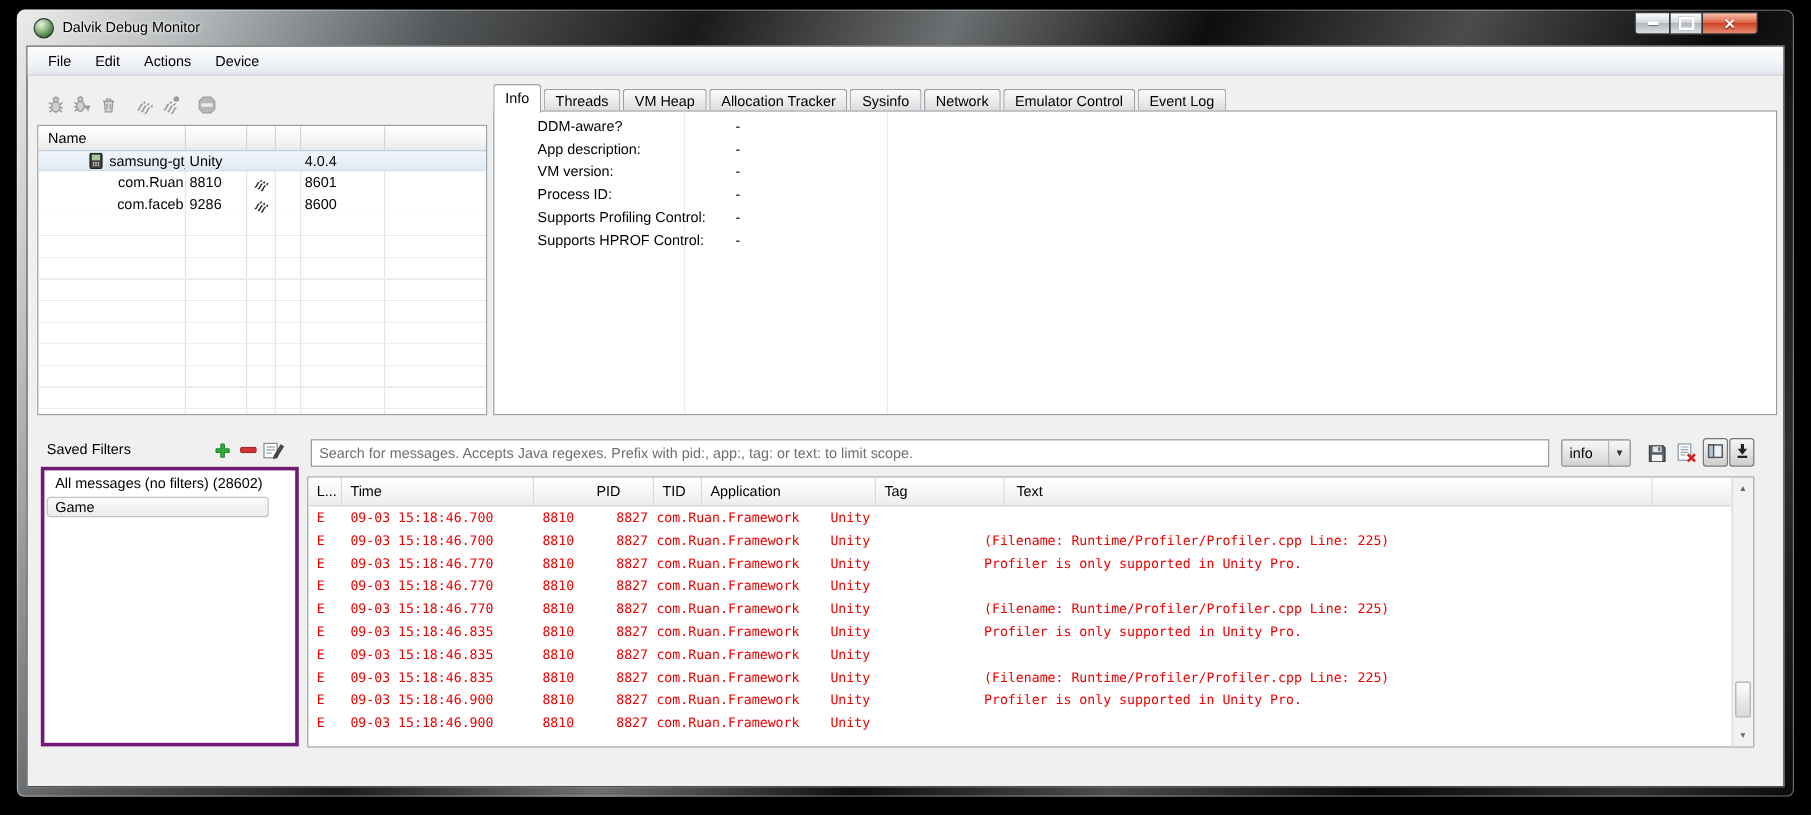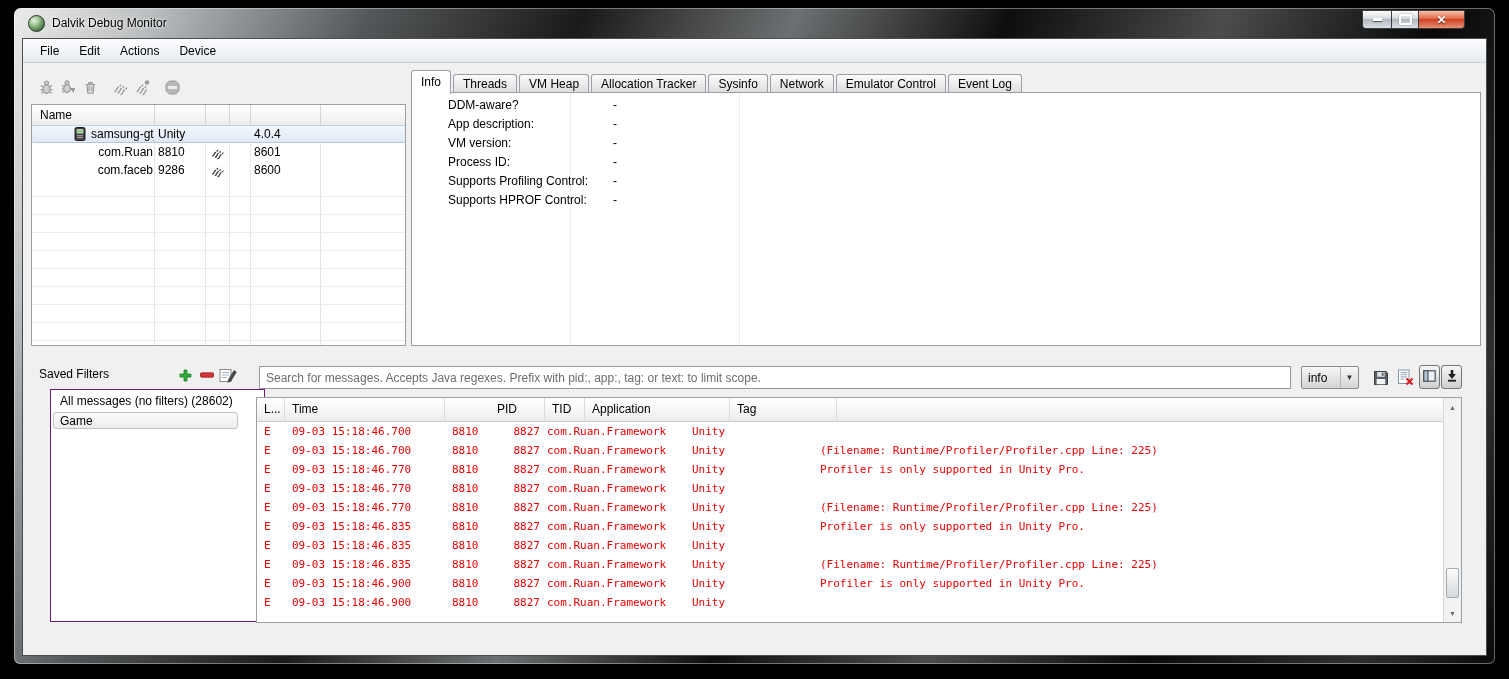--- a/index.html
+++ b/index.html
@@ -61,21 +61,21 @@
   .tab-content{position:absolute;left:388px;top:53px;width:1070px;height:254px;background:#fff;
     border:1px solid #9aa0a8;box-sizing:border-box;z-index:2;}
   .info-div{position:absolute;top:0;bottom:0;width:1px;background:#e7edf4;}
   .info-row{position:absolute;left:0;height:19px;display:flex;align-items:center;padding-left:26px;}
   .info-label{width:148px;padding-left:10px;}
   .info-value{padding-left:17px;}
   
   .sf-title{position:absolute;left:16px;top:328px;}
   .sf-btn{position:absolute;top:327px;width:18px;height:18px;display:flex;align-items:center;justify-content:center;}
   .filters-list{position:absolute;left:11px;top:350px;width:215px;height:233px;background:#fff;
-    border:1px solid #701a75;box-sizing:border-box;margin-left:16px;}
+    border:3px solid #701a75;box-sizing:border-box;}
   .flt-item{position:absolute;left:3px;right:3px;height:17px;line-height:17px;padding-left:6px;white-space:nowrap;overflow:hidden;}
   .flt-item.selected{background:linear-gradient(#fbfbfb,#ececec);border:1px solid #c2c2c2;border-radius:3px;
     box-sizing:border-box;left:2px;width:185px;right:auto;}
   
   .search-input{position:absolute;left:236px;top:327px;width:1032px;height:23px;border:1px solid #999;box-sizing:border-box;
     padding:0 6px;font-family:"Liberation Sans",sans-serif;font-size:12px;background:#fff;}
   .search-input::placeholder{color:#6e6e6e;opacity:1;}
   .combo{position:absolute;left:1278px;top:327px;width:58px;height:23px;border:1px solid #8a8a8a;border-radius:2px;
     box-sizing:border-box;background:linear-gradient(#f8f8f8,#e2e2e2 60%,#d4d4d4);display:flex;align-items:center;}
   .combo-value{flex:1;padding-left:6px;}
@@ -383,20 +383,21 @@
     </div>
 
     <div class="log-table">
       <div class="log-header">
         <span class="lh-cell lh-level">L...</span>
         <span class="lh-cell lh-time">Time</span>
         <span class="lh-cell lh-pid">PID</span>
         <span class="lh-cell lh-tid">TID</span>
         <span class="lh-cell lh-app">Application</span>
         <span class="lh-cell lh-tag">Tag</span>
+        <span class="lh-cell lh-text">Text</span>
         <span class="lh-cell lh-fill"></span>
       </div>
       <div class="log-rows">
 
       <div class="log-row">
           <span class="lc lc-level">E</span>
           <span class="lc lc-time">09-03 15:18:46.700</span>
           <span class="lc lc-pid">8810</span>
           <span class="lc lc-tid">8827</span>
           <span class="lc lc-app">com.Ruan.Framework</span>

